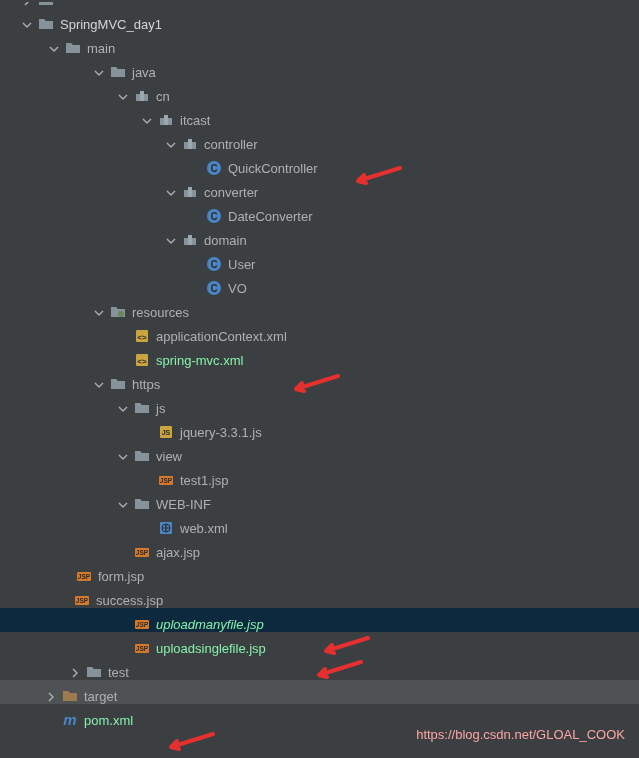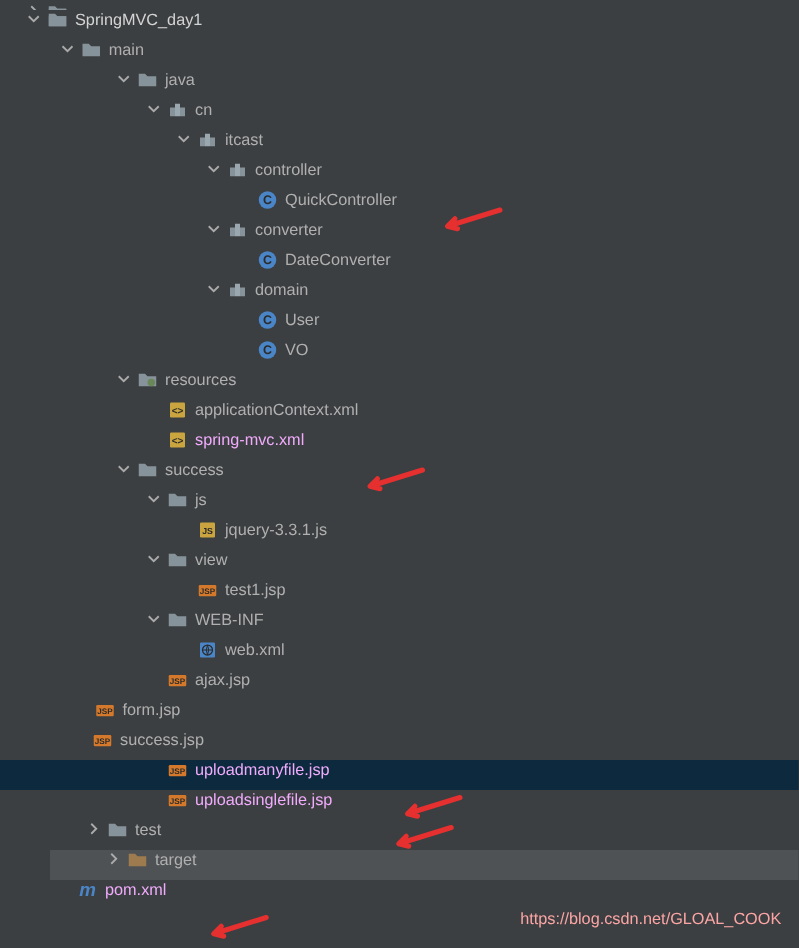--- a/index.html
+++ b/index.html
@@ -9,28 +9,28 @@
       font-size: 13px;
       color: #bbbbbb;
       width: 639px;
       height: 758px;
       overflow: hidden;
       position: relative;
     }
     .tree { padding-top: 2px; }
     .tree-row {
       display: flex;
-      align-items: flex-start;
+      align-items: flex-end;
       height: 24px;
       cursor: pointer;
       white-space: nowrap;
       position: relative;
     }
-    .tree-row.selected { background: #0d293e; }
-    .tree-row.highlight-target { background: #4e5254; margin-left: 40px; }
+    .tree-row.selected { background: #0d293e; font-style: italic; }
+    .tree-row.highlight-target { background: #4e5254; }
     .arrow {
       display: inline-flex;
       width: 14px;
       height: 14px;
       align-items: center;
       justify-content: center;
       margin-right: 4px;
       color: #aaaaaa;
       flex-shrink: 0;
     }
@@ -40,21 +40,21 @@
       display: inline-flex;
       width: 16px;
       height: 16px;
       margin-right: 6px;
       align-items: center;
       justify-content: center;
       flex-shrink: 0;
     }
     .label { color: #b0b0b0; }
     .label.white { color: #d4d4d4; font-weight: 500; }
-    .label.orange { color: #f0abfc; }
+    .label.orange { color: #86efac; }
     .watermark {
       position: absolute;
       bottom: 16px;
       right: 14px;
       color: #fca5a5;
       font-size: 13px;
     }
     .red-arrow {
       position: absolute;
       pointer-events: none;
@@ -326,21 +326,21 @@
     <span class="arrow">
         <svg viewBox="0 0 10 10">
           <use href="#arrow-down"></use>
         </svg>
       </span>
     <span class="icon">
         <svg viewBox="0 0 16 16">
           <use href="#folder-plain"></use>
         </svg>
       </span>
-    <span class="label">success</span>
+    <span class="label">https</span>
   </div>
 
   <div class="tree-row" style="padding-left:116px">
     <span class="arrow">
         <svg viewBox="0 0 10 10">
           <use href="#arrow-down"></use>
         </svg>
       </span>
     <span class="icon">
         <svg viewBox="0 0 16 16">

